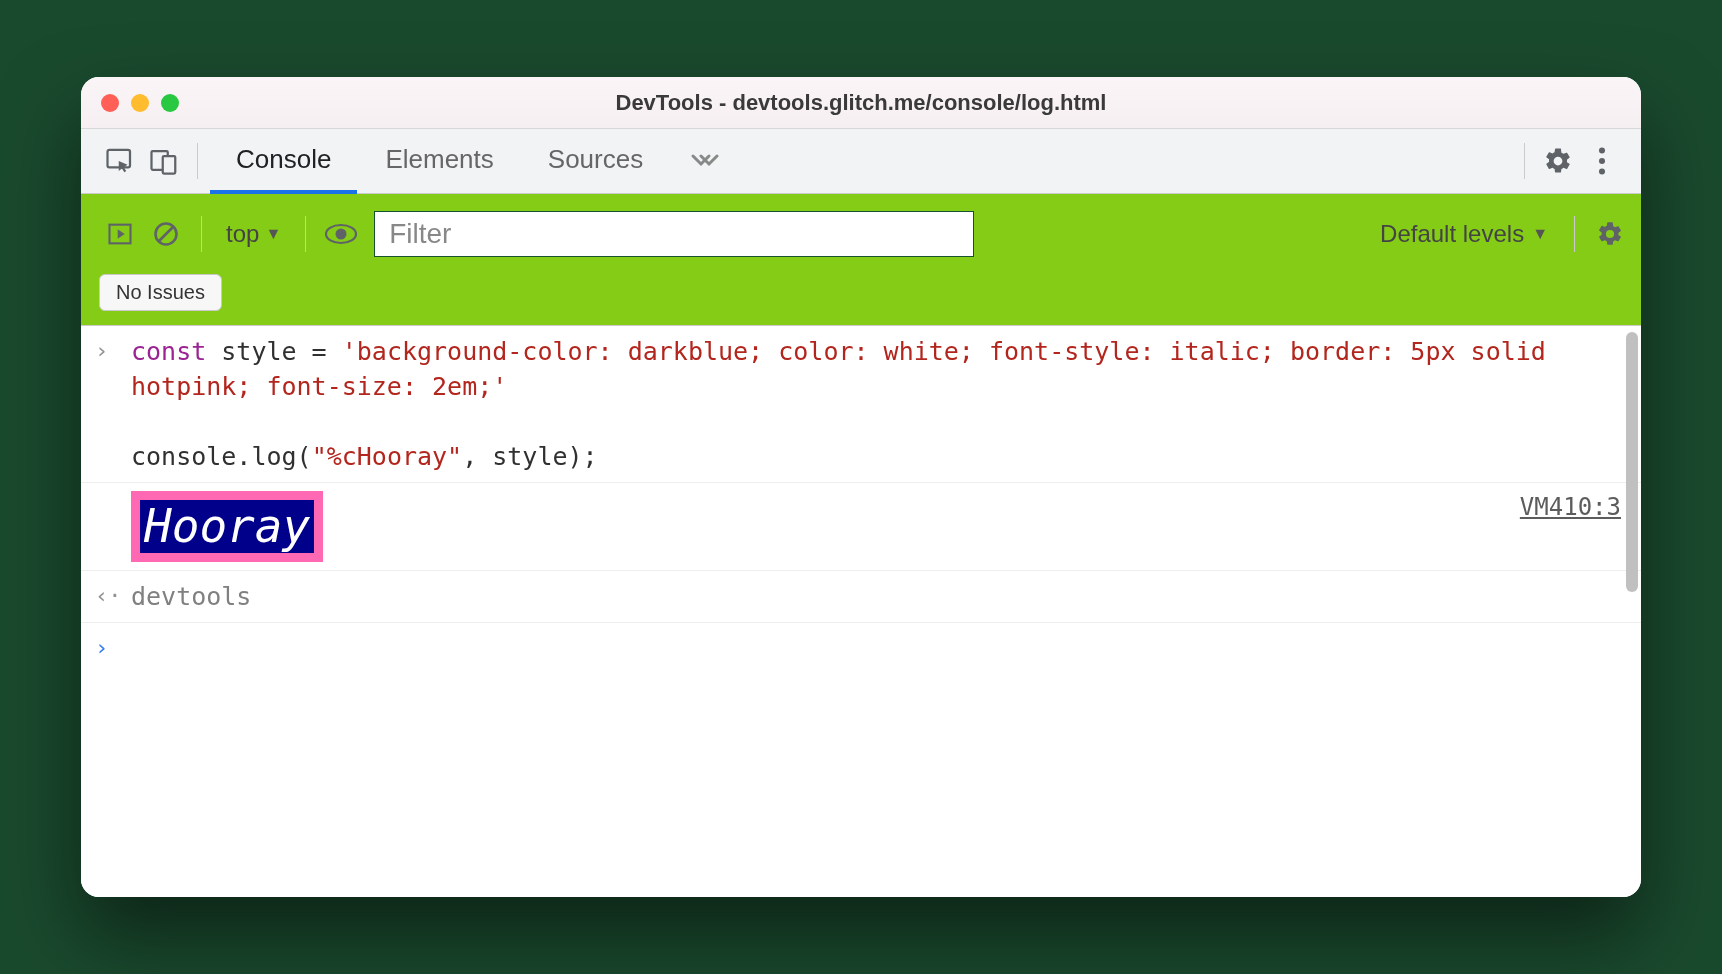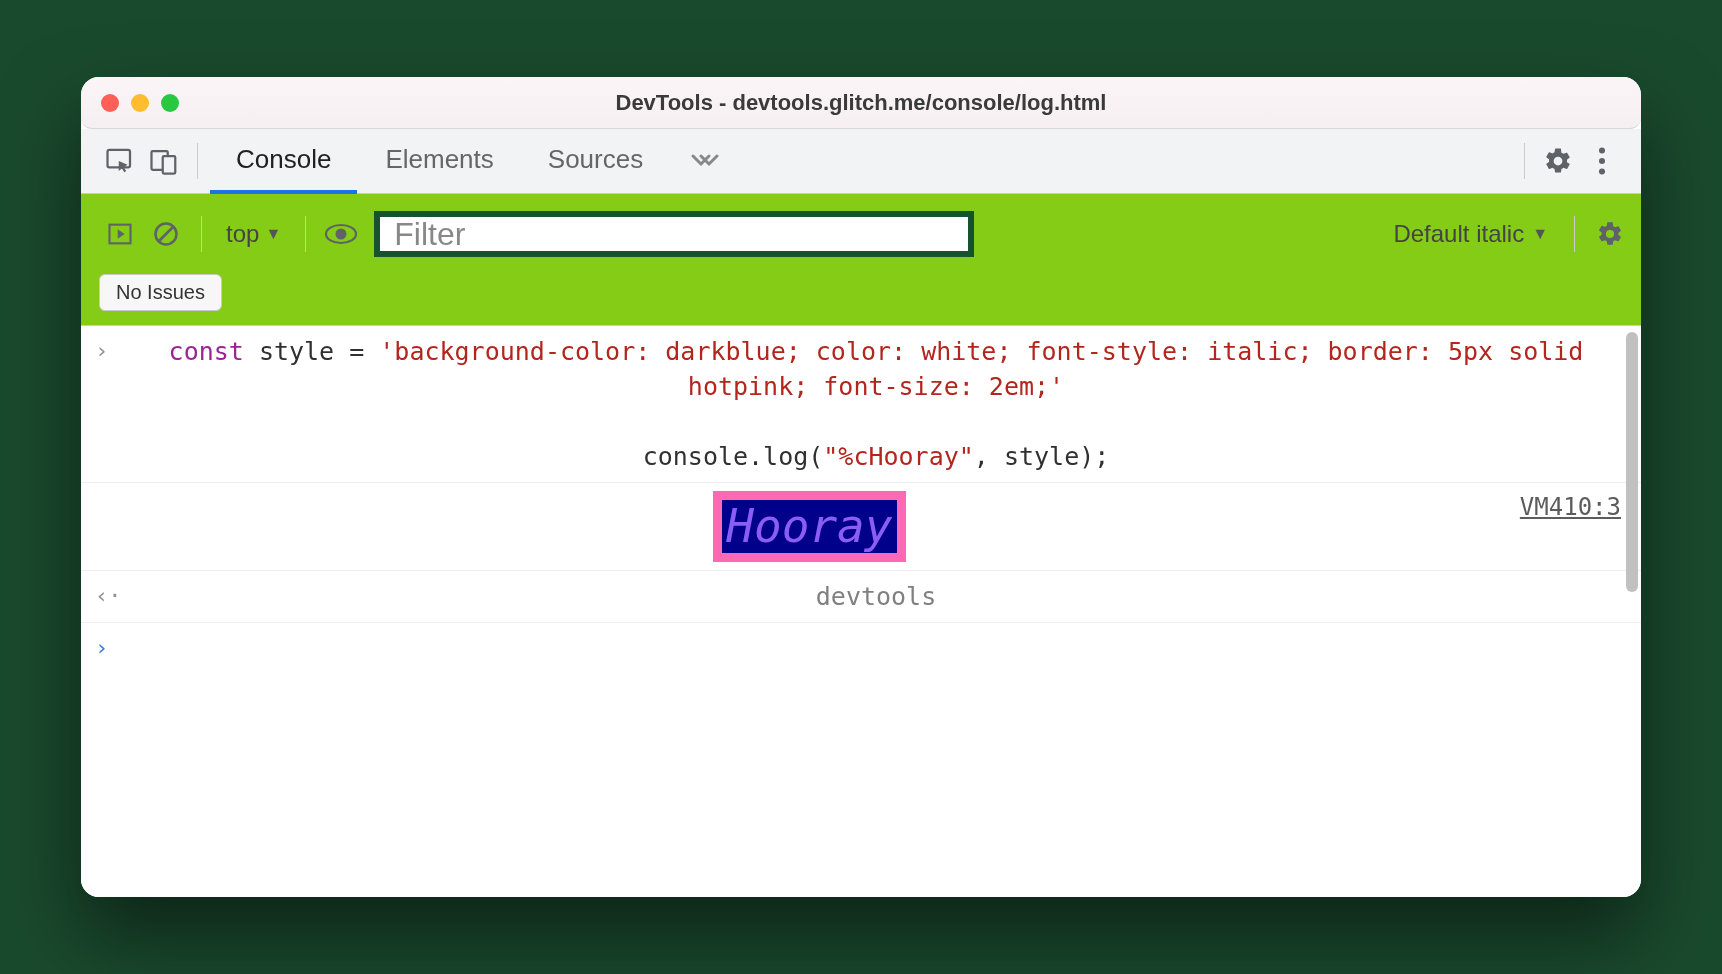--- a/index.html
+++ b/index.html
@@ -23,21 +23,20 @@
     flex-direction: column;
   }
   .titlebar {
     height: 52px;
     background: linear-gradient(#faf5f7, #f6eff2);
     display: flex;
     align-items: center;
     padding: 0 20px;
     position: relative;
     border-bottom: 1px solid #d8d8d8;
-    border-radius: 11px;
   }
   .traffic-lights { display: flex; gap: 12px; }
   .tl { width: 18px; height: 18px; border-radius: 50%; }
   .tl.red { background: #ff5f57; }
   .tl.yellow { background: #febc2e; }
   .tl.green { background: #28c840; }
   .title-text {
     position: absolute;
     left: 0; right: 0;
     text-align: center;
@@ -94,23 +93,23 @@
     font-size: 24px;
     color: #444;
     padding: 0 10px;
     cursor: pointer;
     gap: 6px;
   }
   .tri { font-size: 16px; color: #555; }
   .filter-input {
     flex: 0 0 600px;
     height: 46px;
-    border: 6px solid #14532d;
+    border: 1px solid #14532d;
     background: #fff;
-    font-size: 32px;
+    font-size: 28px;
     padding: 0 14px;
     color: #333;
     outline: none;
     margin-left: 8px;
   }
   .filter-input::placeholder { color: #888; }
   .levels {
     font-size: 24px;
     color: #444;
     display: flex;
@@ -160,36 +159,36 @@
   .row.no-border { border-bottom: none; }
   .gutter {
     width: 36px;
     flex-shrink: 0;
     color: #919191;
     font-size: 22px;
     user-select: none;
     padding-top: 2px;
   }
   .gutter.blue { color: #367cf1; }
-  .content { flex: 1; text-align: center; }
+  .content { flex: 1; }
   .src-link {
     color: #5c5c5c;
     text-decoration: underline;
     font-size: 24px;
     cursor: pointer;
     white-space: nowrap;
     margin-left: 32px;
   }
   .kw { color: #9b2393; }
   .str { color: #b3261e; }
   .plain { color: #303030; }
   .undef { color: #808080; }
   .styled-output {
     background-color: darkblue;
-    color: #8b5cf6;
+    color: #ffffff;
     font-style: italic;
     border: 9px solid hotpink;
     font-size: 46px;
     font-family: Menlo, Consolas, monospace;
     display: inline-block;
     line-height: 1.15;
     padding: 0 4px;
   }
   .code-block { white-space: pre-wrap; word-break: break-word; }
   svg { display: block; }
@@ -269,21 +268,21 @@
       <div class="vdiv"></div>
       <div class="icon-btn">
         <svg width="32" height="22" viewBox="0 0 32 22" fill="#5f6368">
           <ellipse cx="16" cy="11" rx="15" ry="9" fill="none" stroke="#5f6368" stroke-width="2.2"></ellipse>
           <circle cx="16" cy="11" r="5.5"></circle>
         </svg>
       </div>
       <input class="filter-input" placeholder="Filter" style="">
       <div class="spacer"></div>
       <div class="levels">
-        <span>Default italic</span>
+        <span>Default levels</span>
         <span class="tri">▼</span>
       </div>
       <div class="vdiv"></div>
       <div class="icon-btn">
         <svg width="28" height="28" viewBox="0 0 24 24" fill="#5f6368">
           <path d="M19.14,12.94a7.07,7.07,0,0,0,.05-.94,7.07,7.07,0,0,0-.05-.94l2.03-1.58a.5.5,0,0,0,.12-.63l-1.92-3.32a.5.5,0,0,0-.6-.22l-2.39.96a7.03,7.03,0,0,0-1.62-.94l-.36-2.54A.5.5,0,0,0,13.9,2h-3.8a.5.5,0,0,0-.49.42L9.25,4.96a7.03,7.03,0,0,0-1.62.94l-2.39-.96a.5.5,0,0,0-.6.22L2.72,8.48a.5.5,0,0,0,.12.63l2.03,1.58a7.07,7.07,0,0,0-.05.94,7.07,7.07,0,0,0,.05.94L2.84,14.15a.5.5,0,0,0-.12.63l1.92,3.32a.5.5,0,0,0,.6.22l2.39-.96a7.03,7.03,0,0,0,1.62.94l.36,2.54a.5.5,0,0,0,.49.42h3.8a.5.5,0,0,0,.49-.42l.36-2.54a7.03,7.03,0,0,0,1.62-.94l2.39.96a.5.5,0,0,0,.6-.22l1.92-3.32a.5.5,0,0,0-.12-.63ZM12,15.5A3.5,3.5,0,1,1,15.5,12,3.5,3.5,0,0,1,12,15.5Z"></path>
         </svg>
       </div>
     </div>
     <div class="toolbar-row2">

